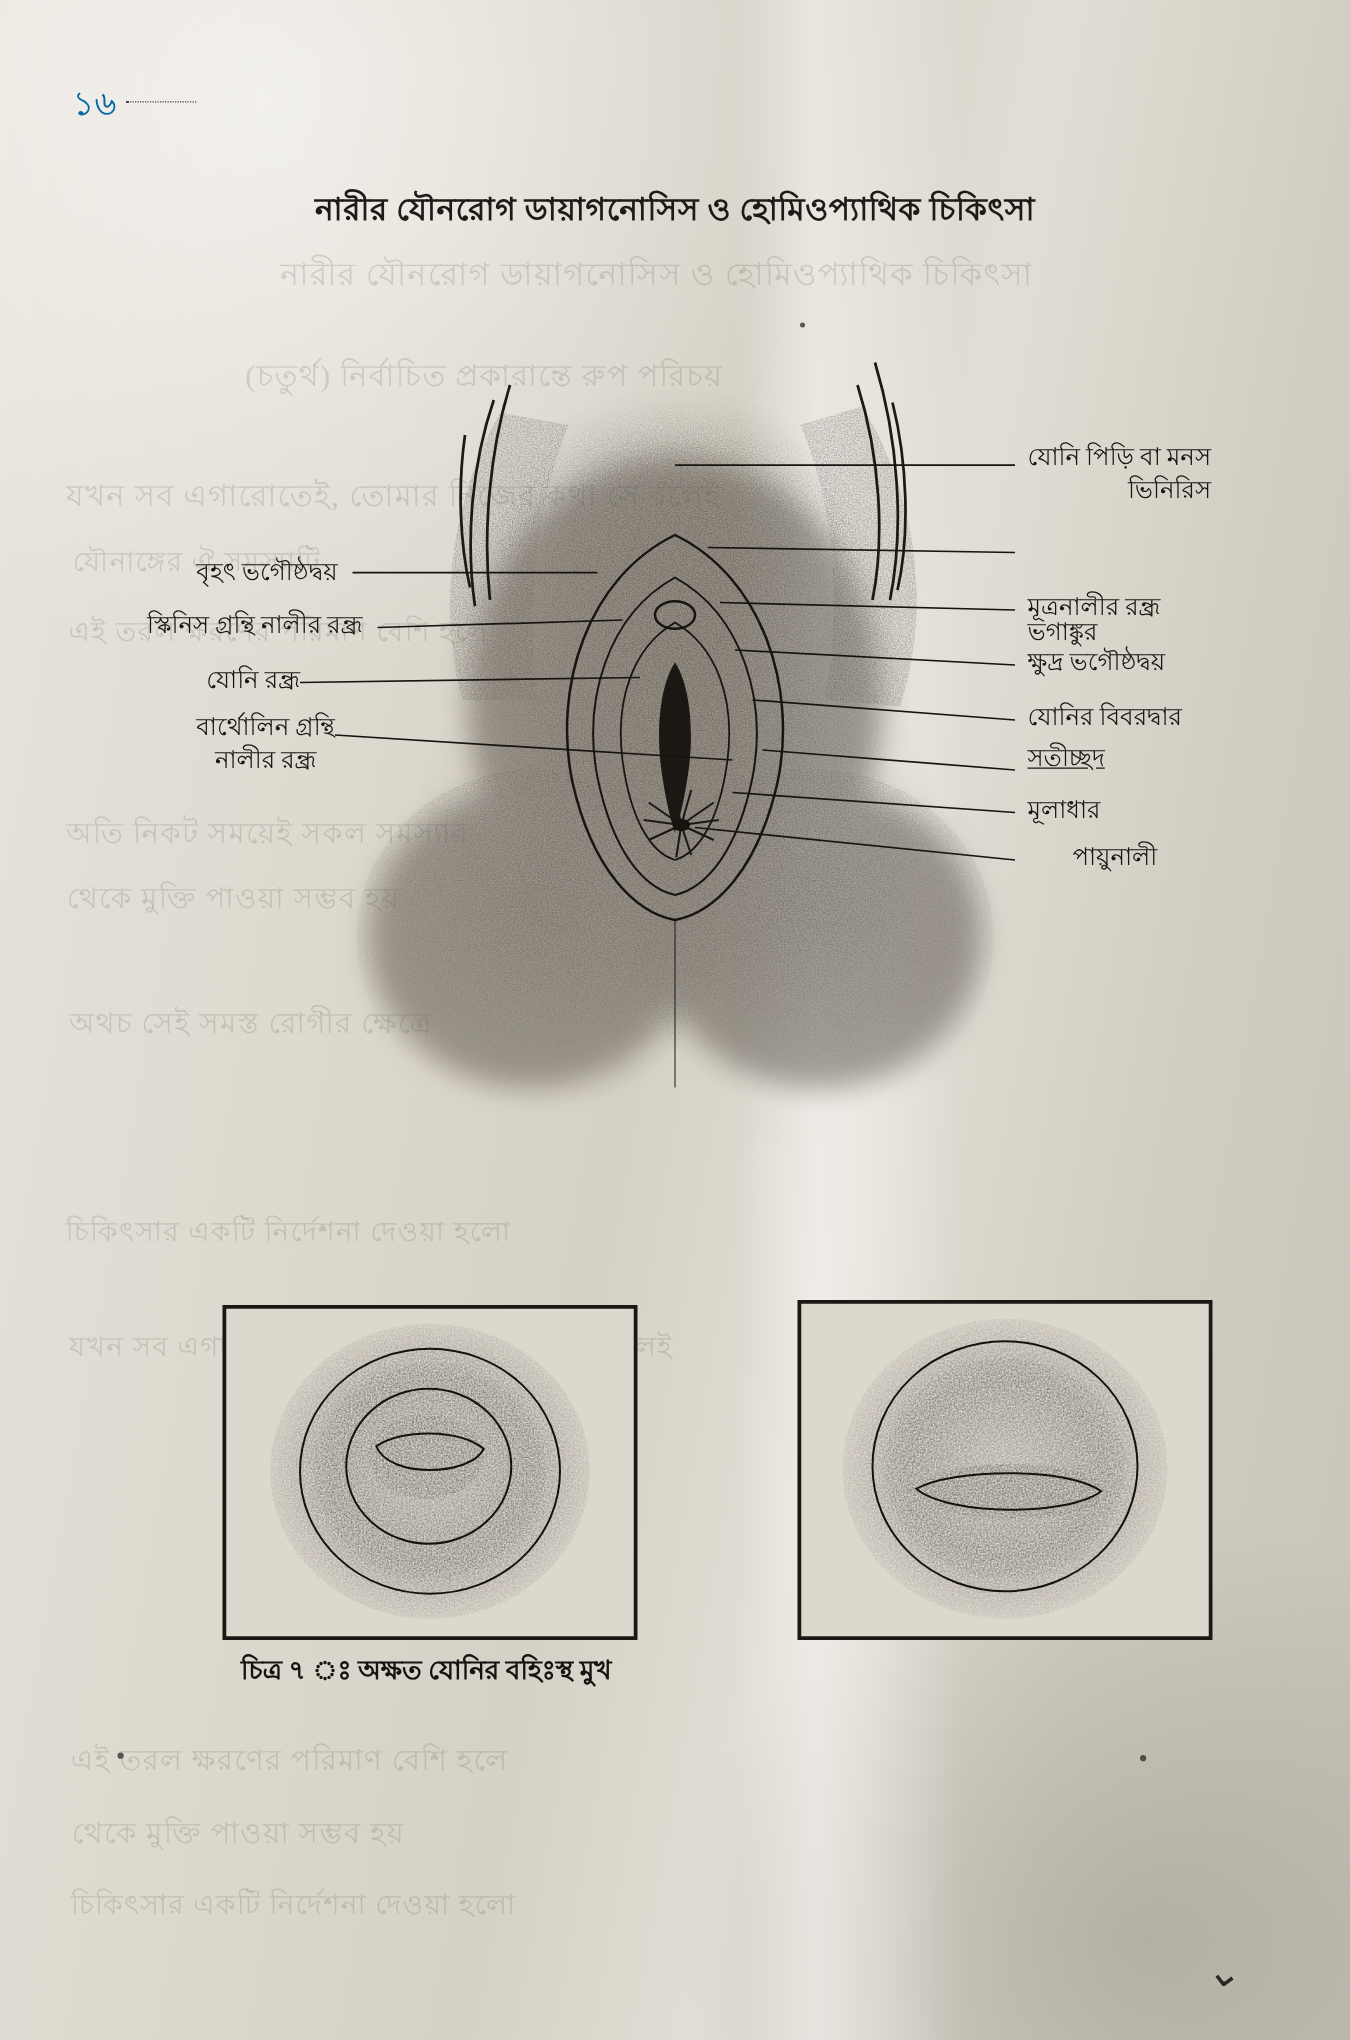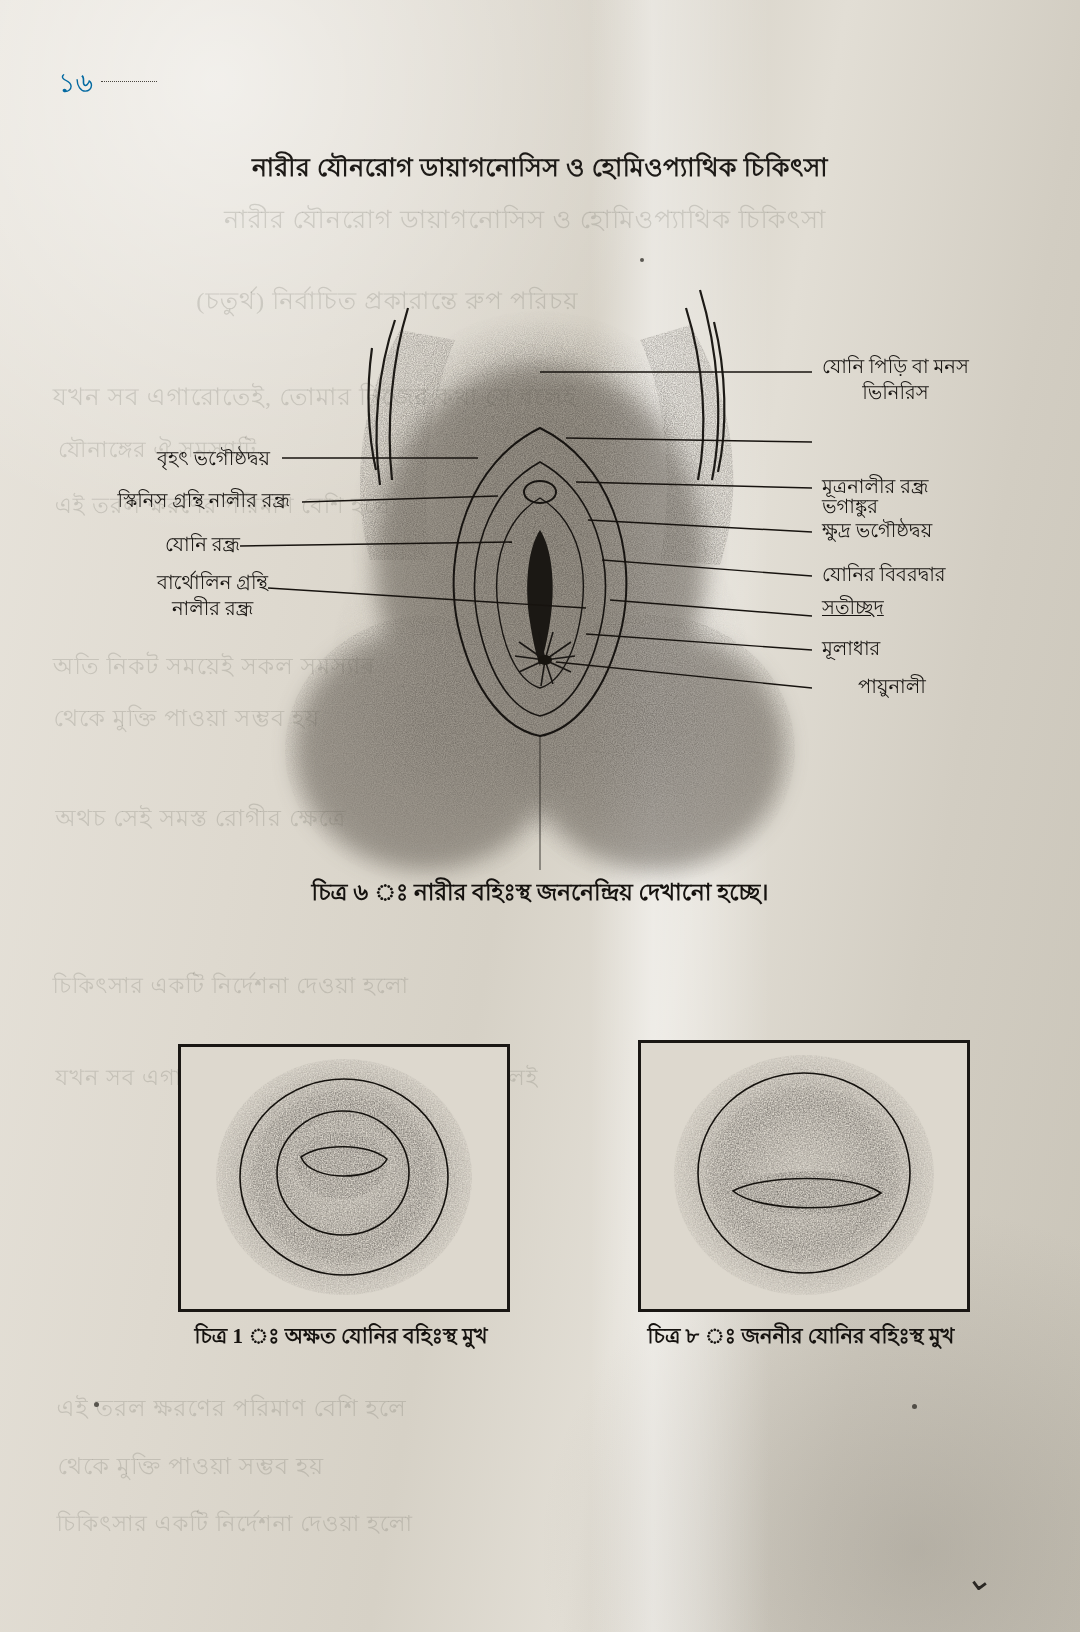--- a/index.html
+++ b/index.html
@@ -80,21 +80,21 @@
   }
   .labelL, .labelR {
     position: absolute;
     font-family: "Liberation Serif", serif;
     font-size: 19.5px;
     color: #181512;
     line-height: 1.35;
     white-space: pre-line;
   }
   .labelL { text-align: right; }
-  .labelR { text-align: center; }
+  .labelR { text-align: right; }
   .caption {
     position: absolute;
     left: 0;
     right: 0;
     text-align: center;
     font-family: "Liberation Serif", serif;
     font-weight: 700;
     font-size: 23px;
     color: #15120f;
   }
@@ -254,21 +254,20 @@
     <div class="labelR" style="left:822px; top:124px;">যোনি পিড়ি বা মনস
 ভিনিরিস</div>
     <div class="labelR" style="left:822px; top:216px;margin-top:48px;">ভগাঙ্কুর</div>
     <div class="labelR" style="left:822px; top:244px;">মূত্রনালীর রন্ধ্র</div>
     <div class="labelR" style="left:822px; top:288px;">ক্ষুদ্র ভগৌষ্ঠদ্বয়</div>
     <div class="labelR" style="left:822px; top:332px;">যোনির বিবরদ্বার</div>
     <div class="labelR" style="left:822px; top:365px;text-decoration:underline;">সতীচ্ছদ</div>
     <div class="labelR" style="left:822px; top:406px;">মূলাধার</div>
     <div class="labelR" style="left:822px; top:444px;margin-left:36px;">পায়ুনালী</div>
 
-    <div class="caption" style="top:644px;">চিত্র ৬ ঃ  নারীর বহিঃস্থ জননেন্দ্রিয় দেখানো হচ্ছে।</div>
   </div>
 
   <div class="plate" style="left:178px; top:1044px; width:326px; height:262px;">
     <svg width="326" height="262" viewBox="0 0 326 262">
       <defs>
         <filter id="grain7">
           <feTurbulence type="fractalNoise" baseFrequency="0.75" numOctaves="4" seed="21" result="n"></feTurbulence>
           <feColorMatrix in="n" type="matrix" values="0 0 0 0 0.10  0 0 0 0 0.09  0 0 0 0 0.08  0 0 0 -1.15 0.92" result="g"></feColorMatrix>
           <feComposite in="g" in2="SourceGraphic" operator="in"></feComposite>
         </filter>
@@ -283,21 +282,21 @@
         <ellipse cx="163" cy="130" rx="92" ry="86" fill="#6a645a" opacity="0.35"></ellipse>
         <ellipse cx="160" cy="118" rx="46" ry="34" fill="#2a2721" opacity="0.85"></ellipse>
       </g>
       <g fill="none" stroke="#15120e" stroke-width="1.6">
         <ellipse cx="163" cy="130" rx="104" ry="98"></ellipse>
         <ellipse cx="162" cy="126" rx="66" ry="62"></ellipse>
         <path d="M120,110 C140,96 186,96 206,112 C196,134 130,136 120,110 Z"></path>
       </g>
     </svg>
   </div>
-  <div class="plateCap" style="left:178px; top:1320px; width:326px; text-align:center;">চিত্র 1 ঃ  অক্ষত যোনির বহিঃস্থ মুখ</div>
+  <div class="plateCap" style="left:178px; top:1320px; width:326px; text-align:center;">চিত্র ৭ ঃ  অক্ষত যোনির বহিঃস্থ মুখ</div>
 
   <div class="plate" style="left:638px; top:1040px; width:326px; height:266px;">
     <svg width="326" height="266" viewBox="0 0 326 266">
       <defs>
         <filter id="grain8">
           <feTurbulence type="fractalNoise" baseFrequency="0.72" numOctaves="4" seed="33" result="n"></feTurbulence>
           <feColorMatrix in="n" type="matrix" values="0 0 0 0 0.10  0 0 0 0 0.09  0 0 0 0 0.08  0 0 0 -1.15 0.92" result="g"></feColorMatrix>
           <feComposite in="g" in2="SourceGraphic" operator="in"></feComposite>
         </filter>
         <radialGradient id="r8" cx="50%" cy="50%" r="50%">
@@ -310,20 +309,19 @@
         <ellipse cx="163" cy="132" rx="130" ry="120" fill="url(#r8)"></ellipse>
         <ellipse cx="163" cy="132" rx="96" ry="88" fill="#6b655b" opacity="0.32"></ellipse>
         <ellipse cx="168" cy="150" rx="74" ry="22" fill="#22201b" opacity="0.9"></ellipse>
       </g>
       <g fill="none" stroke="#15120e" stroke-width="1.6">
         <ellipse cx="163" cy="130" rx="106" ry="100"></ellipse>
         <path d="M92,148 C120,132 212,130 240,150 C214,170 118,170 92,148 Z"></path>
       </g>
     </svg>
   </div>
-  <div class="plateCap" style="left:628px; top:1320px; width:346px; text-align:center;">চিত্র ৮ ঃ  জননীর যোনির বহিঃস্থ মুখ</div>
 
   <div class="checkmark">⌄</div>
 
   <div class="speck" style="left:94px; top:1402px; width:5px; height:5px;"></div>
   <div class="speck" style="left:912px; top:1404px; width:5px; height:5px;"></div>
   <div class="speck" style="left:640px; top:258px; width:4px; height:4px;"></div>
 </div>
 
 </body></html>

